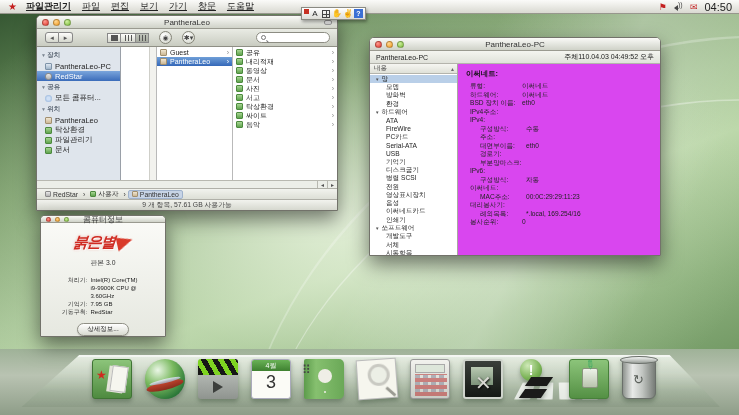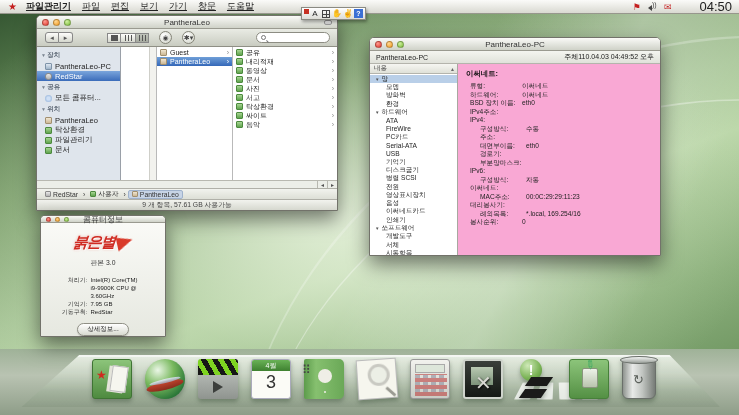--- a/index.html
+++ b/index.html
@@ -24,21 +24,21 @@
     background:linear-gradient(#fbfbf9,#d9d9d1);border-bottom:1px solid #97978d;font-size:9px;color:#222;z-index:50;}
   .menubar .star{color:#c41e1e;font-size:10px;margin:0 9px 0 8px;}
   .menubar .m{margin-right:11px;white-space:nowrap;text-decoration:underline;}
   .menubar .m.first{font-weight:bold;}
   .mb-right{margin-left:auto;display:flex;align-items:center;gap:7px;padding-right:7px;}
   .mb-flag{color:#c42020;font-size:9px;}
   .mb-snd{width:9px;height:8px;position:relative;}
   .mb-snd:before{content:"";position:absolute;left:0;top:2px;border:3px solid transparent;border-right:4px solid #444;border-left:0;}
   .mb-snd:after{content:"))";position:absolute;left:4px;top:-2px;font-size:7px;color:#444;}
   .mb-env{color:#c42020;font-size:9px;}
-  .mb-clock{font-size:13px;color:#222;margin-left:21px;}
+  .mb-clock{font-size:11px;color:#222;}
 
   
   .ime{position:absolute;left:301px;top:7px;height:13px;display:flex;align-items:center;gap:1px;
     background:linear-gradient(#ffffff,#dcdcd6);border:1px solid #8a8a82;box-shadow:1px 2px 3px rgba(0,0,0,.35);
     padding:0 2px;z-index:60;}
   .ime .cell{width:10px;height:10px;display:flex;align-items:center;justify-content:center;font-size:8px;color:#222;}
   .ime .dot{width:5px;height:5px;background:#c63022;align-self:flex-start;margin-top:1px;}
   .ime .grid{width:8px;height:8px;border:1px solid #444;position:relative;}
   .ime .grid:before{content:"";position:absolute;left:3px;top:0;bottom:0;width:1px;background:#444;}
   .ime .grid:after{content:"";position:absolute;top:3px;left:0;right:0;height:1px;background:#444;}
@@ -120,21 +120,21 @@
   .s-tree{width:88px;border-right:1px solid #a8a8a0;display:flex;flex-direction:column;background:#fff;}
   .s-treehead{height:10px;background:linear-gradient(#f6f6f2,#dfe1d8);border-bottom:1px solid #b4b4ac;
     font-size:6.5px;color:#333;display:flex;align-items:center;padding-left:4px;justify-content:space-between;}
   .s-treehead .tar{font-size:5px;color:#666;padding-right:2px;}
   .s-treebody{flex:1;overflow:hidden;padding-top:1px;}
   .trow{height:8.3px;display:flex;align-items:center;font-size:6.6px;color:#222;white-space:nowrap;}
   .trow.g{padding-left:5px;}
   .trow.g:before{content:"▼";font-size:4.5px;color:#555;margin-right:2px;}
   .trow.i{padding-left:16px;}
   .trow.sel{background:#b9cfe8;}
-  .s-content{flex:1;padding:5px 8px;overflow:hidden;background:#f9a8d4;}
+  .s-content{flex:1;padding:5px 8px;overflow:hidden;background:#d946ef;}
   .s-h{font-size:7.4px;font-weight:bold;color:#111;margin-bottom:3px;}
   .srw{display:flex;font-size:6.6px;color:#222;line-height:8.5px;white-space:nowrap;}
   .srw .l{color:#222;}
   .srw .v{margin-left:6px;color:#222;}
   .ind1{padding-left:4px;}
   .ind2{padding-left:14px;}
   .srw .l{min-width:46px;}
   .ind2 .l{min-width:40px;}
 
   

